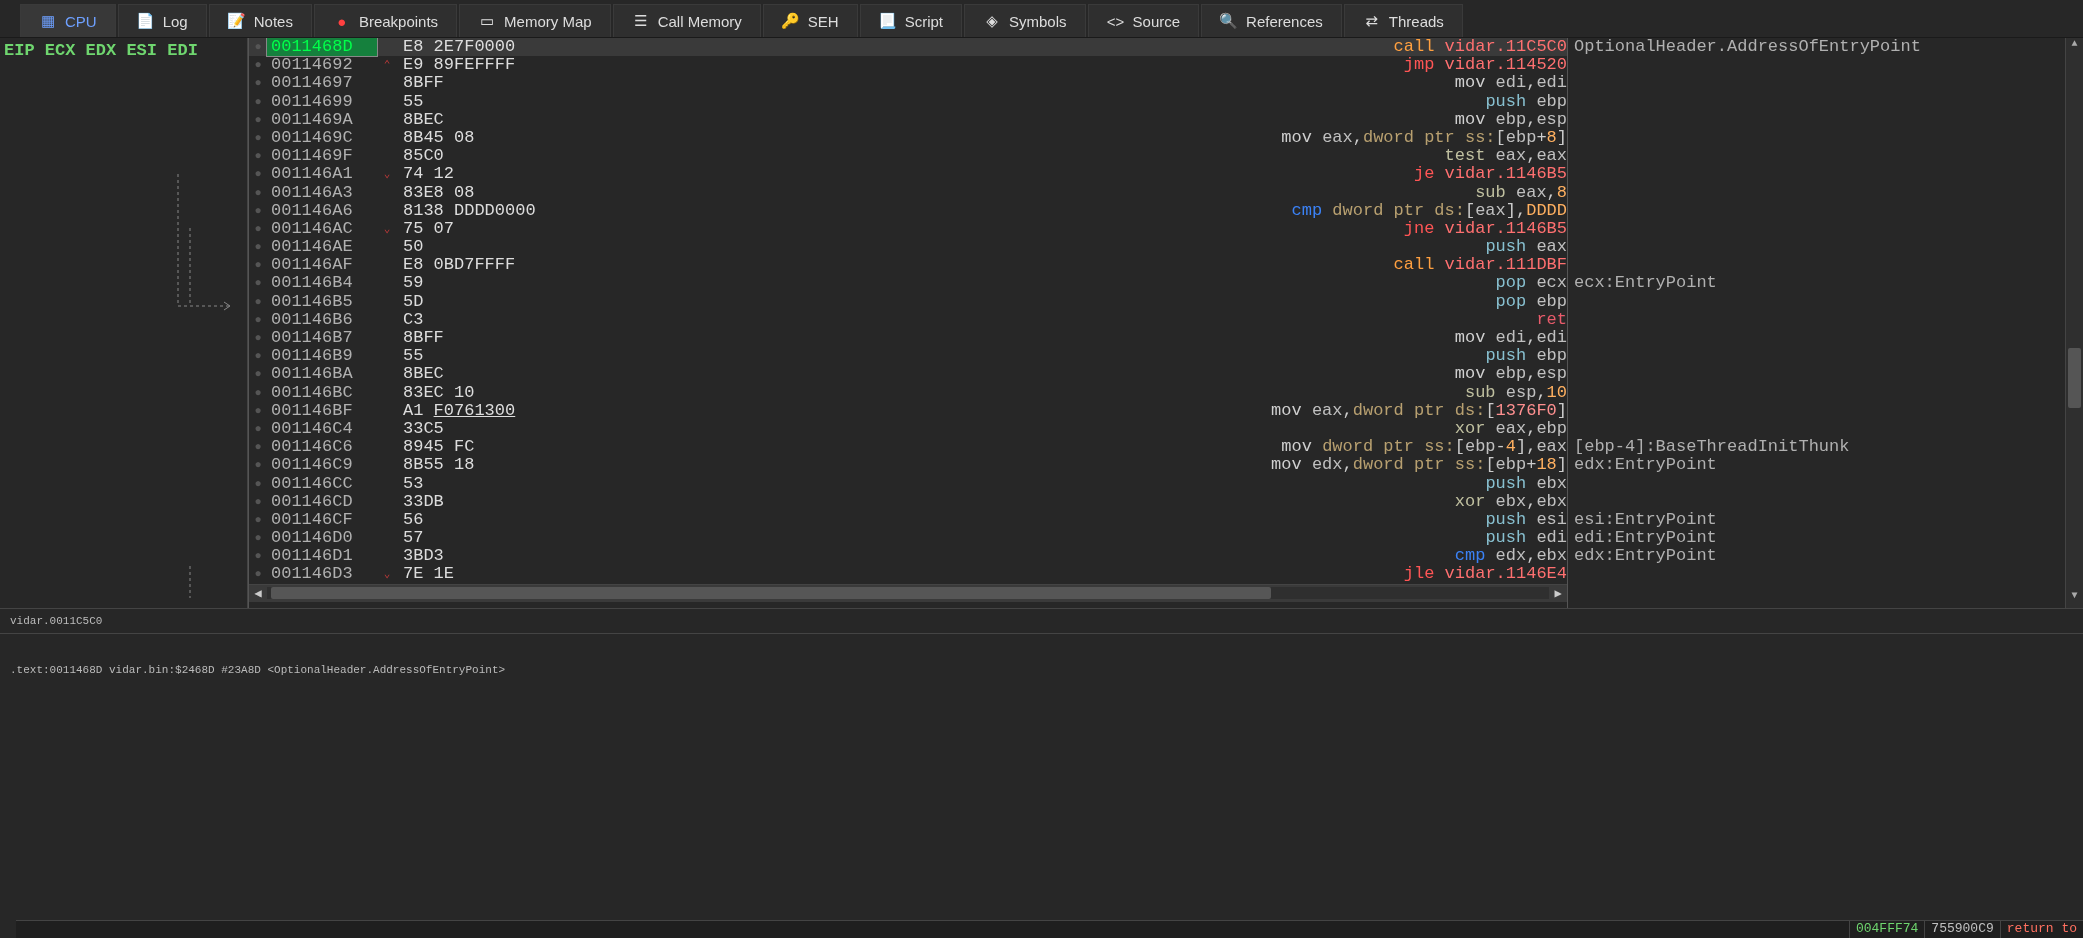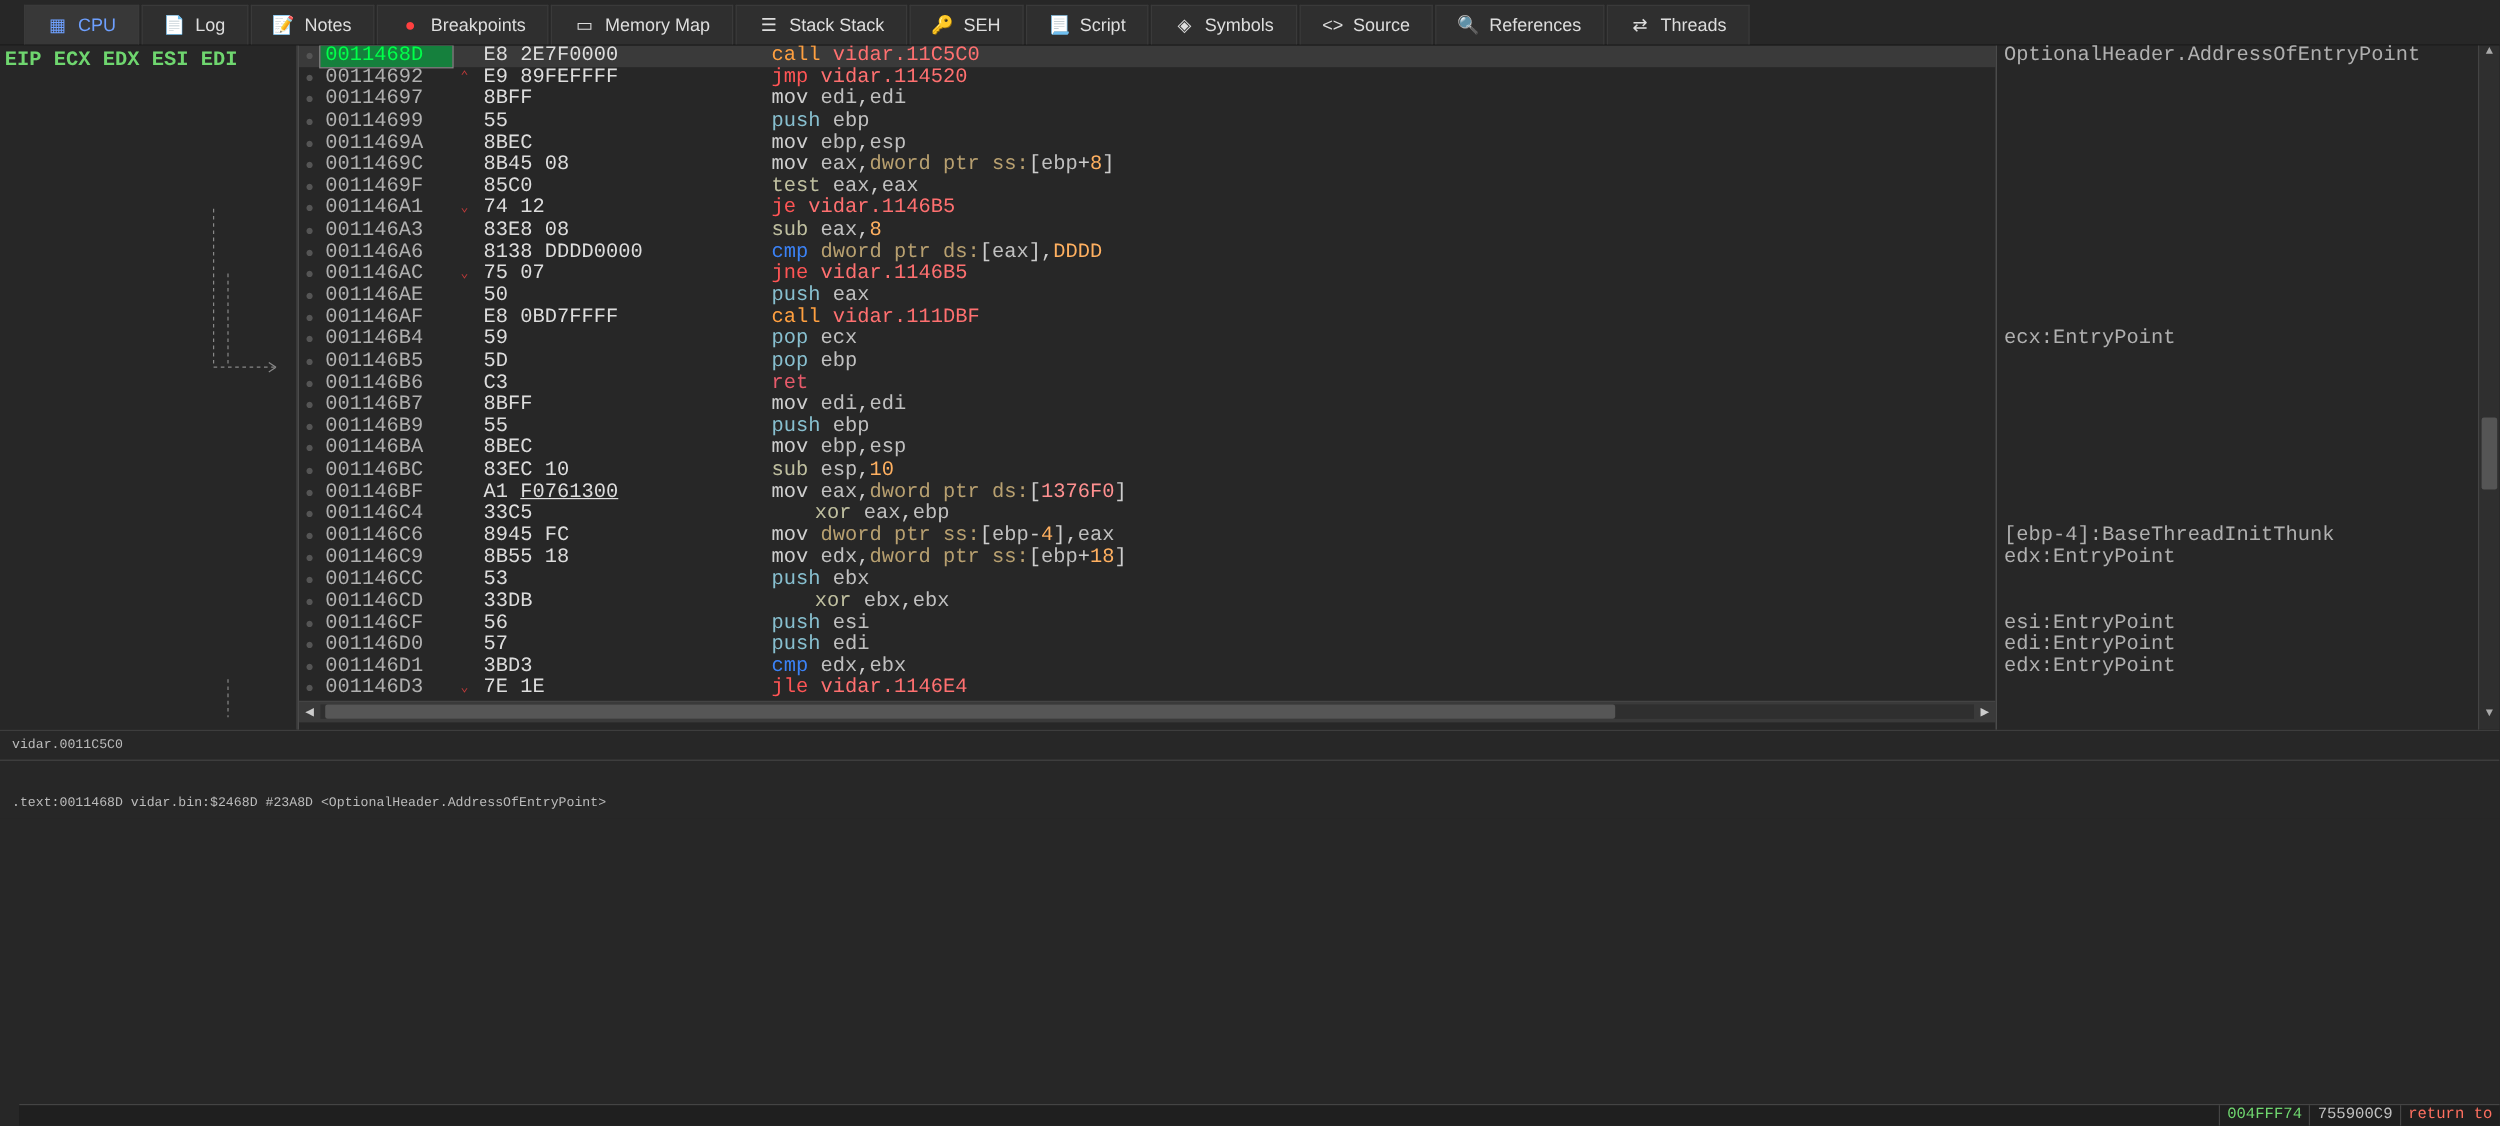--- a/index.html
+++ b/index.html
@@ -57,21 +57,21 @@
   overflow: hidden;
 }
 .disasm {
   flex: 1;
   background: #272727;
   overflow: hidden;
   position: relative;
   border-left: 1px solid #555;
 }
 .comment-pane {
-  width: 420px;
+  width: 516px;
   border-left: 1px solid #555;
   background: #272727;
   position: relative;
 }
 .row {
   display: flex;
   height: 18.2px;
   line-height: 18.2px;
   white-space: pre;
 }
@@ -95,20 +95,21 @@
 .jmp-ind { width: 20px; text-align:center; color:#c23a3a; font-size:11px; }
 .bytes {
   width: 240px;
   color: #ddd;
   padding-left: 6px;
 }
 .bytes .ul { text-decoration: underline; }
 .asm {
   flex: 1;
   padding-left: 6px;
+  text-align: right;
 }
 .row.cur-row { background: #3a3a3a; }
 .op-call { color: #ffa040; }
 .op-jmp { color: #ff5555; }
 .op-ret { color: #e85b6b; }
 .op-mov { color: #d0d0d0; }
 .op-push { color: #88c0d0; }
 .op-pop { color: #88c0d0; }
 .op-test { color: #c0c0a0; }
 .op-sub { color: #c0c0a0; }
@@ -205,21 +206,21 @@
     <div class="tab">
       <span class="icon" style="color: rgb(255, 64, 64);">●</span>
       <span>Breakpoints</span>
     </div>
     <div class="tab">
       <span class="icon">▭</span>
       <span>Memory Map</span>
     </div>
     <div class="tab">
       <span class="icon">☰</span>
-      <span>Stack Stack</span>
+      <span>Call Memory</span>
     </div>
     <div class="tab">
       <span class="icon">🔑</span>
       <span>SEH</span>
     </div>
     <div class="tab">
       <span class="icon">📃</span>
       <span>Script</span>
     </div>
     <div class="tab">

